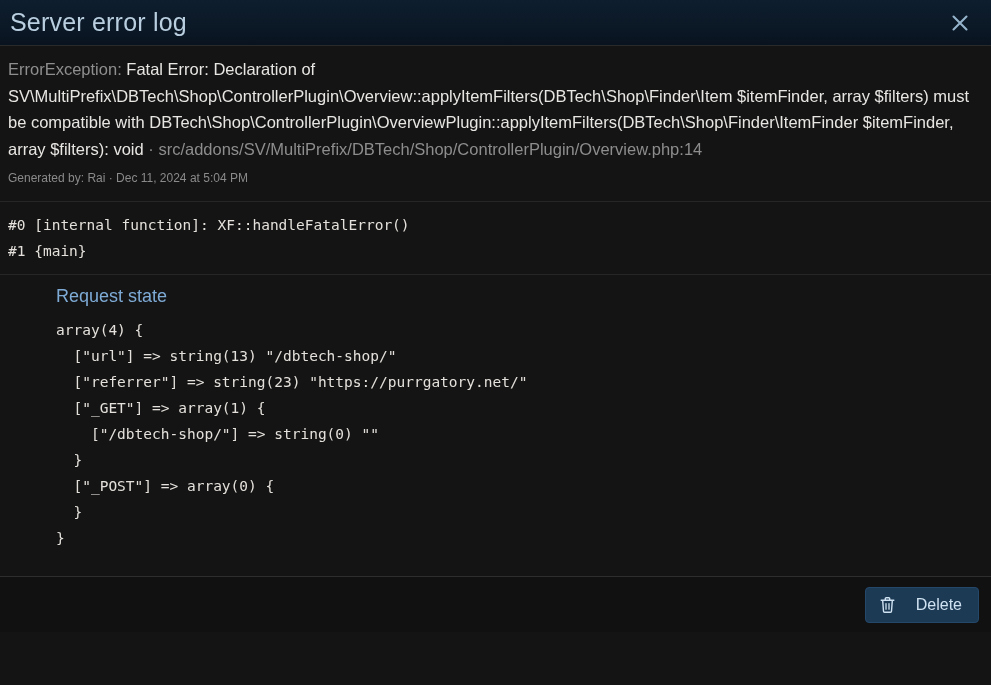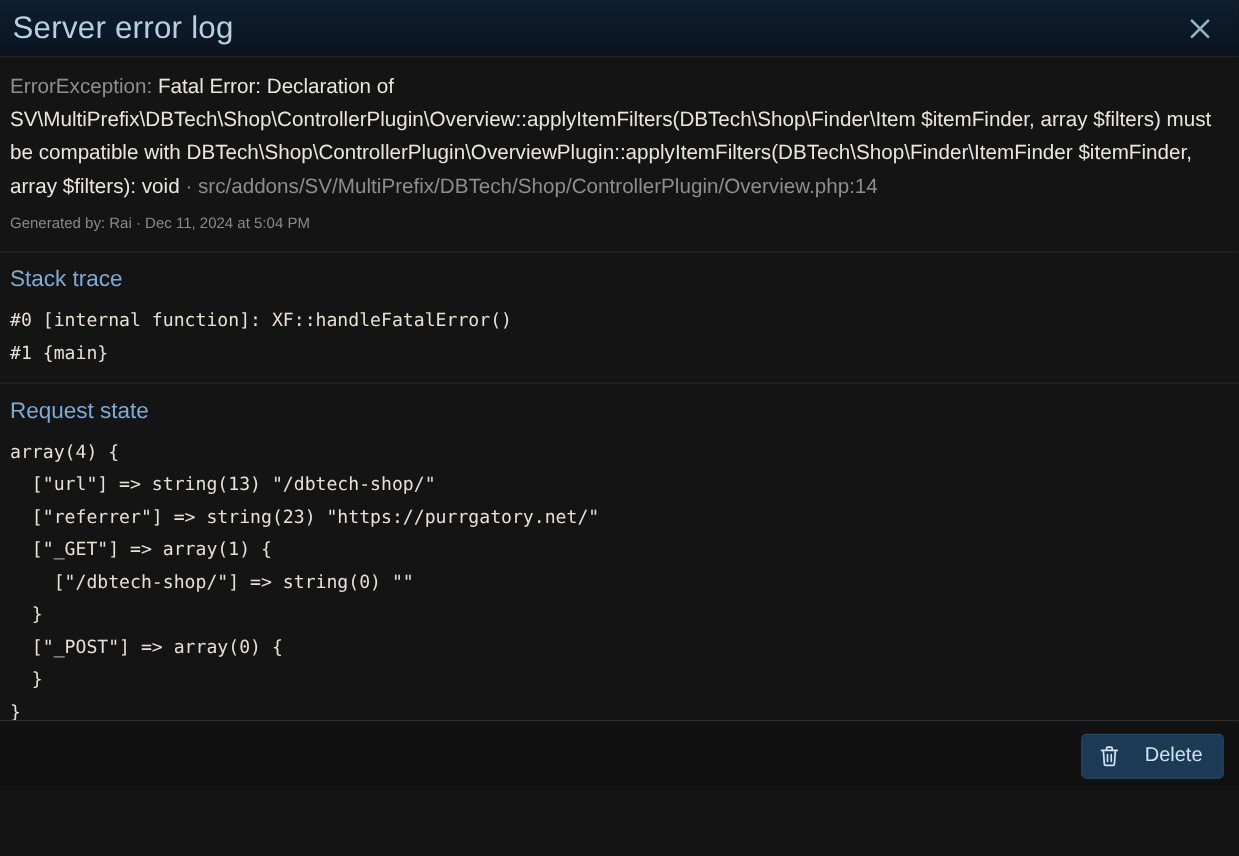--- a/index.html
+++ b/index.html
@@ -83,21 +83,21 @@
     margin-top: 5px;
     font-size: 12px;
     line-height: 22px;
     color: #8a8a8a;
   }
 
   .section {
     padding: 10px 10px 10px 8px;
     border-bottom: 1px solid #262626;
   }
-  .section:last-child { border-bottom: none; }
+  .section:last-child { border-bottom: none; margin-left: 48px; }
   .section-title {
     font-size: 18px;
     color: #7eabd6;
     font-weight: 400;
     margin: 0 0 10px 0;
     line-height: 22px;
   }
   .code-block {
     font-family: "DejaVu Sans Mono", "Liberation Mono", monospace;
     font-size: 14.5px;
@@ -152,21 +152,20 @@
   </div>
 
   <div class="dialog-body">
 
     <div class="error-block">
       <div class="error-message"><span class="exception-type">ErrorException:</span><span> Fatal Error: Declaration of SV\MultiPrefix\DBTech\Shop\ControllerPlugin\Overview::applyItemFilters(DBTech\Shop\Finder\Item $itemFinder, array $filters) must be compatible with DBTech\Shop\ControllerPlugin\OverviewPlugin::applyItemFilters(DBTech\Shop\Finder\ItemFinder $itemFinder, array $filters): void</span><span class="error-file"> · </span><span class="error-file">src/addons/SV/MultiPrefix/DBTech/Shop/ControllerPlugin/Overview.php:14</span></div>
       <div class="error-generated">Generated by: Rai · Dec 11, 2024 at 5:04 PM</div>
     </div>
 
     <div class="section">
-      <h3 class="section-title">Stack trace</h3>
       <pre class="code-block">#0 [internal function]: XF::handleFatalError()
 #1 {main}</pre>
     </div>
 
     <div class="section">
       <h3 class="section-title">Request state</h3>
       <pre class="code-block">array(4) {
   ["url"] =&gt; string(13) "/dbtech-shop/"
   ["referrer"] =&gt; string(23) "https://purrgatory.net/"
   ["_GET"] =&gt; array(1) {

